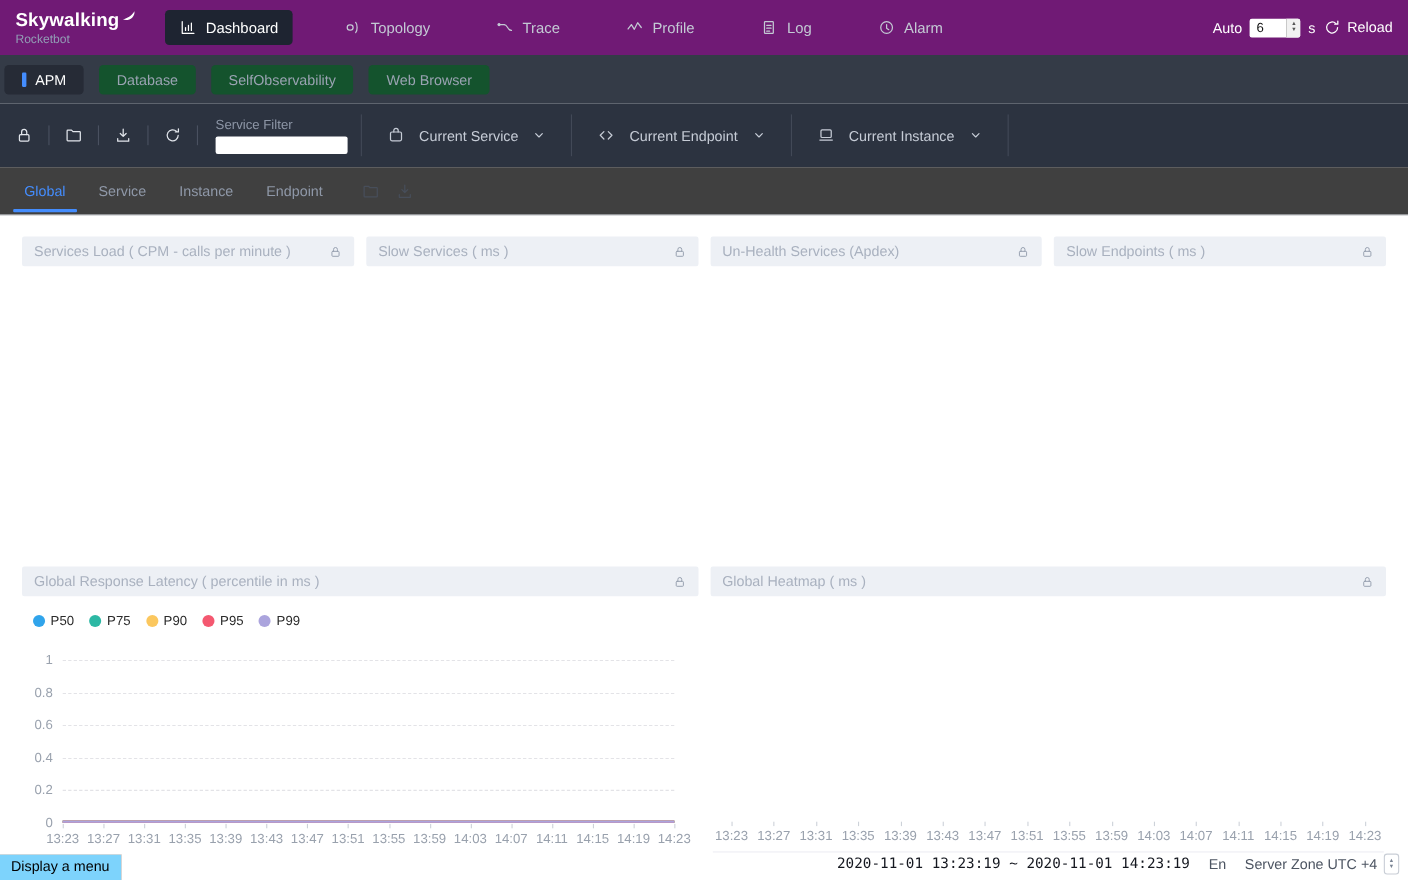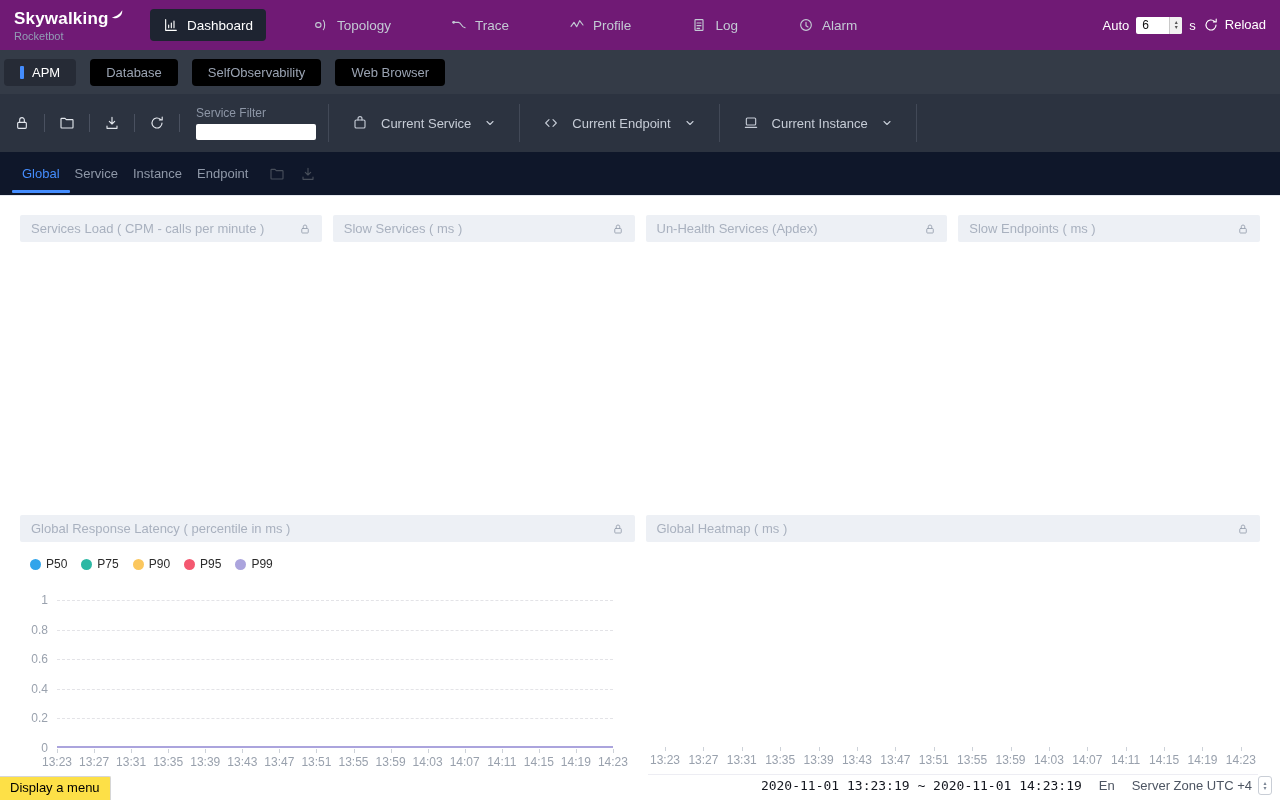--- a/index.html
+++ b/index.html
@@ -19,37 +19,37 @@
   .nav-items { display:flex; align-items:center; gap:34px; margin-left:8px; }
   .nav-item { display:flex; align-items:center; gap:8px; color:#c3c9d4; font-size:13.5px; padding:8px 13px; border-radius:4px; cursor:pointer; }
   .nav-item.active { background:#1e2431; color:#fff; }
   .nav-right { margin-left:auto; display:flex; align-items:center; gap:7px; color:#fff; font-size:13px; }
   .num-input { width:46px; height:17px; background:#fff; border-radius:2px; display:flex; align-items:center; padding-left:6px; font-size:12px; color:#111; cursor:text; }
   .num-spin { margin-left:auto; width:13px; height:100%; background:#f1f1f1; border-left:1px solid #c9c9c9; border-radius:0 2px 2px 0; display:flex; flex-direction:column; align-items:center; justify-content:center; font-size:6px; line-height:5px; color:#555; }
   .reload-btn { display:flex; align-items:flex-start; gap:6px; cursor:pointer; }
 
   
   .page-tabs { height:44px; background:#343b47; display:flex; align-items:center; padding:0 4px; gap:14px; }
-  .page-tab { height:27px; padding:0 16px; border-radius:4px; background:#000000; color:#9aa3b2; font-size:13px; display:flex; align-items:center; gap:8px; cursor:pointer; }
+  .page-tab { height:27px; padding:0 16px; border-radius:4px; background:#14532d; color:#9aa3b2; font-size:13px; display:flex; align-items:center; gap:8px; cursor:pointer; }
   .page-tab.active { background:#262b36; color:#fff; }
   .tab-dot { width:4px; height:13px; border-radius:1px; background:#448dfe; }
 
   
   .toolbar { height:58px; background:#2c3340; display:flex; align-items:center; padding:0 6px; color:#e2e6ec; }
   .tool-btn { width:32px; display:flex; justify-content:center; cursor:pointer; }
   .sep { width:1px; height:18px; background:#4a5160; margin:0 6px; }
   .sep-tall { width:1px; height:38px; background:#424957; }
   .filter-group { display:flex; flex-direction:column; margin:0 12px 0 10px; }
   .filter-label { font-size:12px; color:#8d96a6; margin-bottom:4px; }
   .filter-input { width:120px; height:16px; border:none; border-radius:2px; outline:none; font-size:12px; padding:0 4px; }
   .selector { display:flex; align-items:center; gap:13px; padding:0 23px; color:#c6ccd6; font-size:13px; height:100%; cursor:pointer; }
   .chev { width:12px; height:12px; stroke:#c6ccd6; fill:none; stroke-width:2.2; stroke-linecap:round; stroke-linejoin:round; }
 
   
-  .view-tabs { height:44px; background:#0f172a; border-bottom:1px solid #e6e9ef; display:flex; align-items:center; padding:0 20px; gap:11px; }
+  .view-tabs { height:44px; background:#404040; border-bottom:1px solid #e6e9ef; display:flex; align-items:center; padding:0 20px; gap:26px; }
   .vtab { font-size:13px; color:#8f98a8; height:100%; display:flex; align-items:center; position:relative; padding:0 2px; cursor:pointer; }
   .vtab.active { color:#448dfe; }
   .vtab.active::after { content:""; position:absolute; left:-8px; right:-8px; bottom:2px; height:3px; background:#448dfe; border-radius:1px; }
   .tab-icons { display:flex; align-items:center; gap:15px; margin-left:8px; color:#474e5a; }
   .tab-icons .tool-btn { width:auto; }
 
   
   main { position:absolute; top:196px; left:0; right:0; bottom:0; background:#fff; overflow:hidden; }
   .prow { position:absolute; left:20px; right:20px; display:flex; gap:11px;align-items:flex-end; }
   .prow1 { top:19px; }
@@ -70,21 +70,21 @@
   .latency .x-axis { margin:7px 0 0 20px; width:590px; }
   .xlab { font-size:12px; color:#99a1ad; position:relative; min-width:34px; text-align:center; }
   .xlab::before { content:""; position:absolute; top:-6px; left:50%; width:1px; height:4px; background:#cdd2d9; }
 
   
   .heatmap { position:absolute; left:646px; top:350px; width:614px; height:244px; }
   .heatmap-body { position:absolute; inset:0 0 42px 0; background:#fff; }
   .heatmap .x-axis { position:absolute; top:207px; left:2px; right:2px; padding-bottom:7px; border-bottom:1px solid #ededf3; }
 
   
-  .status-hint { position:absolute; left:0; bottom:0; background:#fde047; color:#000; font-size:13px; padding:3px 10px 5px; border:1px solid #d6d6d6; border-left:none; border-bottom:none; border-top-right-radius:2px; z-index:5; }
+  .status-hint { position:absolute; left:0; bottom:0; background:#7dd3fc; color:#000; font-size:13px; padding:3px 10px 5px; border:1px solid #d6d6d6; border-left:none; border-bottom:none; border-top-right-radius:2px; z-index:5; }
   .status-right { position:absolute; right:8px; bottom:5px; display:flex; align-items:center; gap:17px; font-size:13px; color:#4d5562; z-index:5; }
   .time-range { font-family:"DejaVu Sans Mono",monospace; color:#14171f; font-size:13px; cursor:pointer; }
   .lang { cursor:pointer; }
   .zone-wrap { display:flex; align-items:center; gap:6px; }
   .zone-spinner { width:14px; height:19px; border:1px solid #c9ced6; border-radius:3px; background:#fff; display:flex; flex-direction:column; align-items:center; justify-content:center; font-size:6px; line-height:5px; color:#7a8494; cursor:pointer; }
 </style>
 </head>
 <body>
 
 <header class="navbar">

